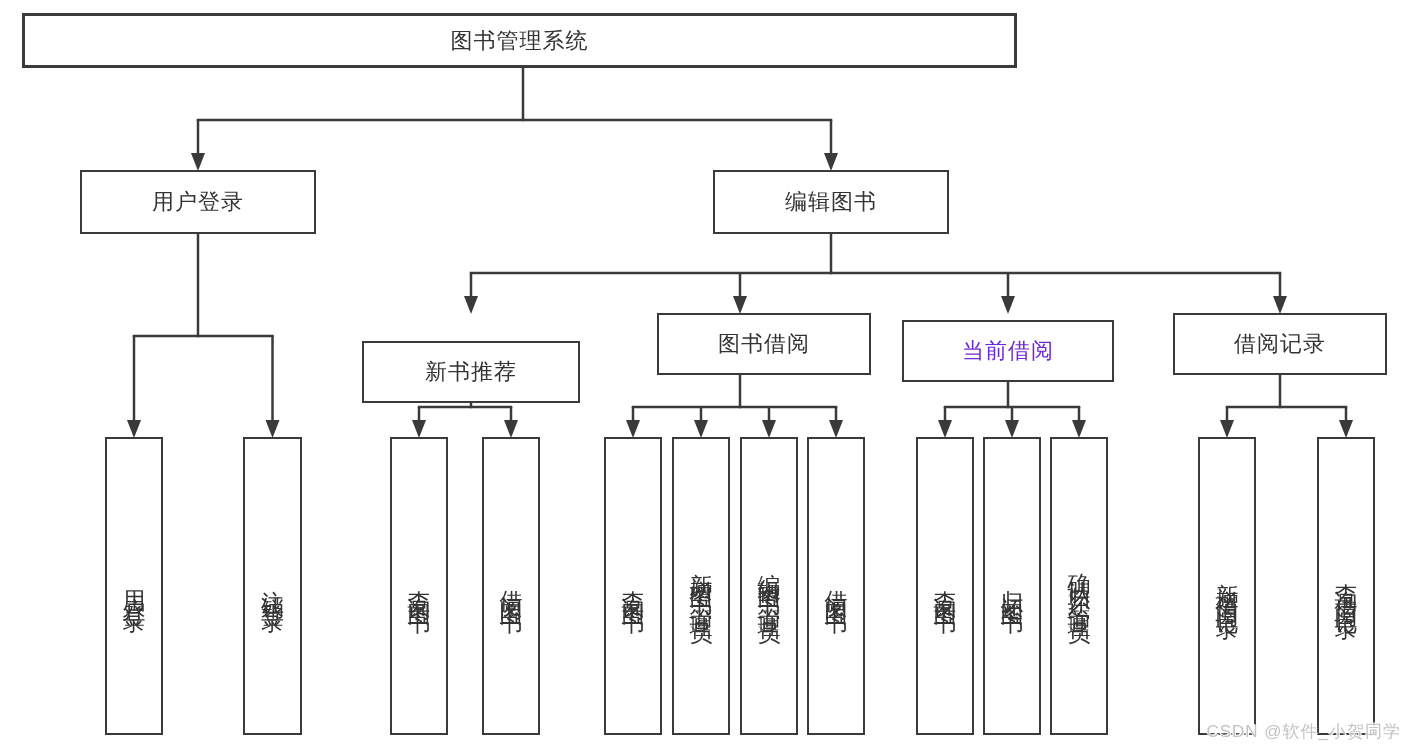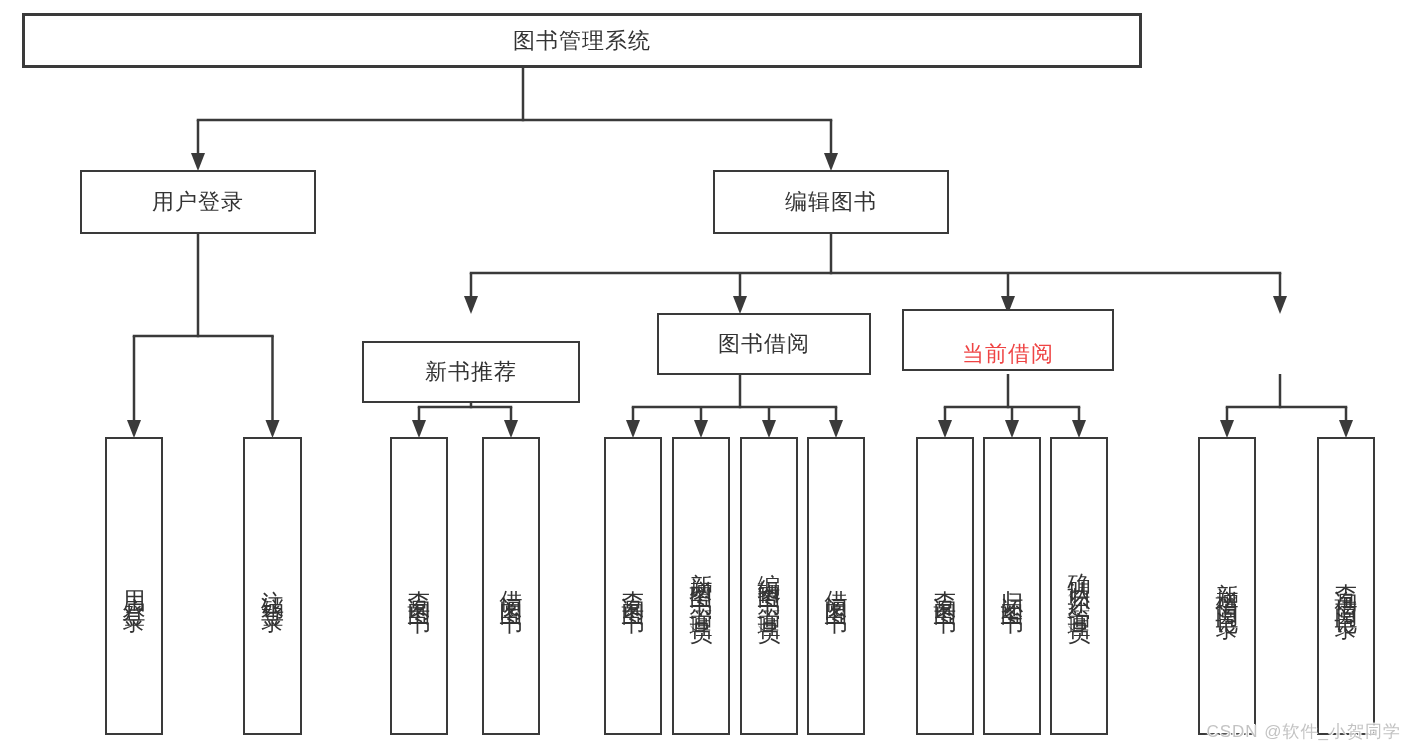--- a/index.html
+++ b/index.html
@@ -116,37 +116,40 @@
       <line x1="1079" y1="407" x2="1079" y2="423" stroke="#3a3a3a" stroke-width="2.5"></line>
       <polygon points="1072,420 1086,420 1079,438" fill="#3a3a3a"></polygon>
       <line x1="1280" y1="374" x2="1280" y2="408.25" stroke="#3a3a3a" stroke-width="2.5"></line>
       <line x1="1225.75" y1="407" x2="1347.25" y2="407" stroke="#3a3a3a" stroke-width="2.5"></line>
       <line x1="1227" y1="407" x2="1227" y2="423" stroke="#3a3a3a" stroke-width="2.5"></line>
       <polygon points="1220,420 1234,420 1227,438" fill="#3a3a3a"></polygon>
       <line x1="1346" y1="407" x2="1346" y2="423" stroke="#3a3a3a" stroke-width="2.5"></line>
       <polygon points="1339,420 1353,420 1346,438" fill="#3a3a3a"></polygon>
     </svg>
   <div class="nodes-layer">
-      <div class="node horizontal" style="left: 22px; top: 13px; width: 1120px; height: 55px; border-width: 3px; border-color: rgb(58, 58, 58); color: rgb(51, 51, 51);">
+      <div class="node horizontal" style="left: 22px; top: 13px; width: 995px; height: 55px; border-width: 3px; border-color: rgb(58, 58, 58); color: rgb(51, 51, 51);">
         <span class="node-label">图书管理系统</span>
       </div>
       <div class="node horizontal" style="left: 80px; top: 170px; width: 236px; height: 64px; border-width: 2px; border-color: rgb(58, 58, 58); color: rgb(51, 51, 51);">
         <span class="node-label">用户登录</span>
       </div>
       <div class="node horizontal" style="left: 713px; top: 170px; width: 236px; height: 64px; border-width: 2px; border-color: rgb(58, 58, 58); color: rgb(51, 51, 51);">
         <span class="node-label">编辑图书</span>
       </div>
       <div class="node horizontal" style="left: 362px; top: 313px; width: 218px; height: 62px; border-width: 2px; border-color: rgb(58, 58, 58); color: rgb(51, 51, 51); margin-top: 28px;">
         <span class="node-label">新书推荐</span>
       </div>
       <div class="node horizontal" style="left: 633px; top: 313px; width: 214px; height: 62px; border-width: 2px; border-color: rgb(58, 58, 58); color: rgb(51, 51, 51); margin-left: 24px;">
         <span class="node-label">图书借阅</span>
       </div>
-      <div class="node horizontal" style="left: 902px; top: 309px; width: 212px; height: 62px; border-width: 2px; border-color: rgb(58, 58, 58); color: #ef4444; align-items: flex-end;">
+      <div class="node horizontal" style="left: 902px; top: 320px; width: 212px; height: 62px; border-width: 2px; border-color: rgb(58, 58, 58); color: #6d28d9;">
         <span class="node-label">当前借阅</span>
+      </div>
+      <div class="node horizontal" style="left: 1173px; top: 313px; width: 214px; height: 62px; border-width: 2px; border-color: rgb(58, 58, 58); color: rgb(51, 51, 51);">
+        <span class="node-label">借阅记录</span>
       </div>
       <div class="node vertical" style="left: 105px; top: 437px; width: 58px; height: 298px; border-width: 2px; border-color: rgb(58, 58, 58); color: rgb(51, 51, 51);">
         <span class="node-label">用户登录</span>
       </div>
       <div class="node vertical" style="left: 243px; top: 437px; width: 59px; height: 298px; border-width: 2px; border-color: rgb(58, 58, 58); color: rgb(51, 51, 51);">
         <span class="node-label">注销登录</span>
       </div>
       <div class="node vertical" style="left: 390px; top: 437px; width: 58px; height: 298px; border-width: 2px; border-color: rgb(58, 58, 58); color: rgb(51, 51, 51);">
         <span class="node-label">查询图书</span>
       </div>

